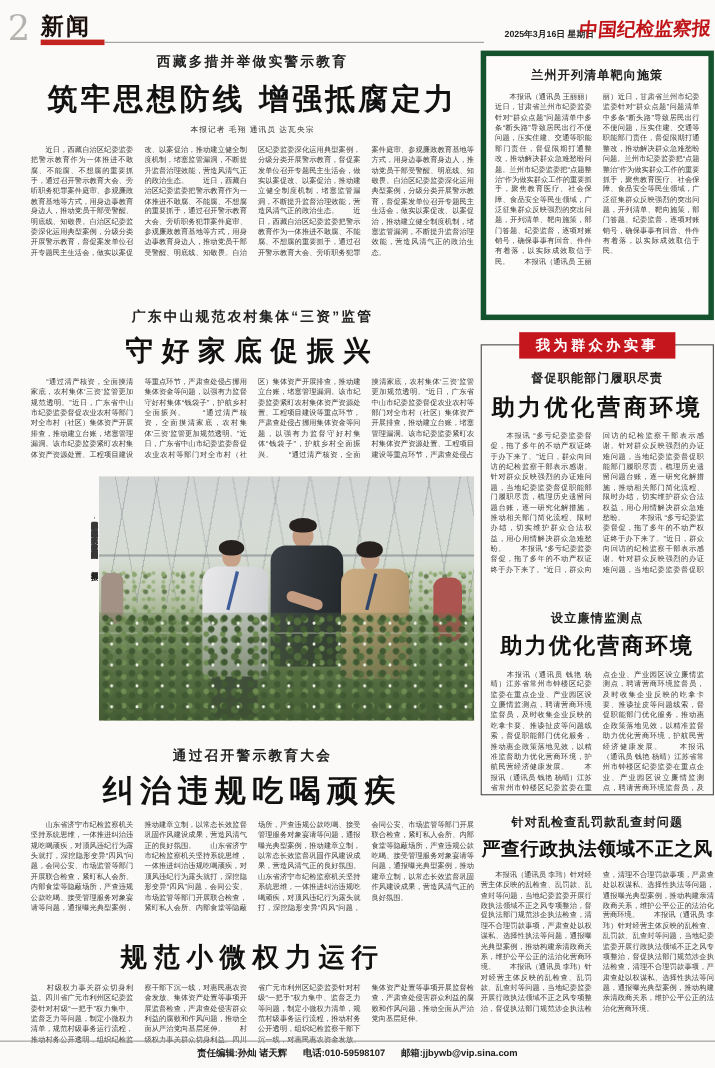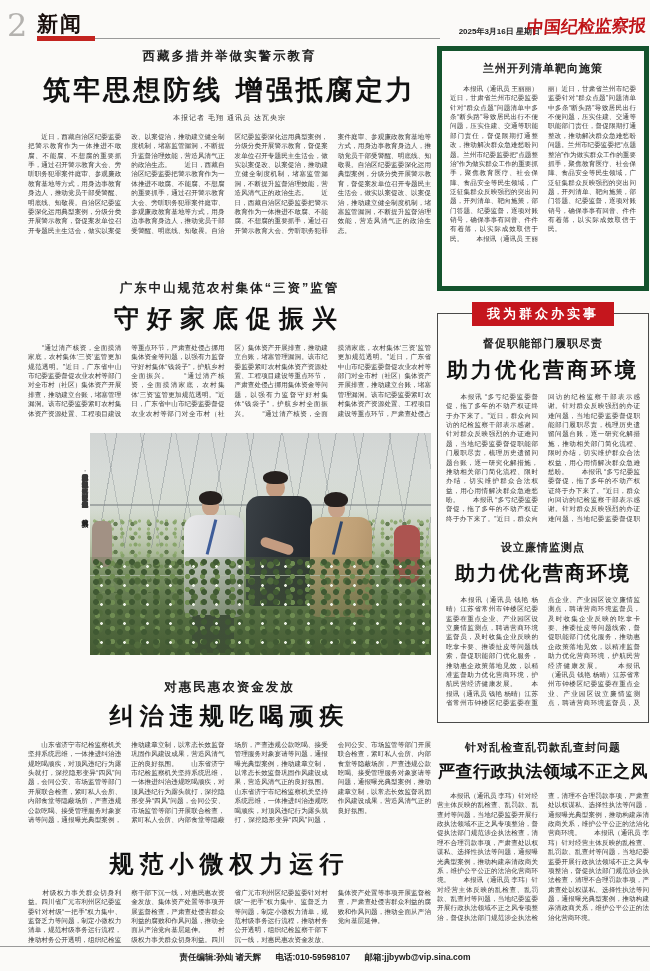--- a/index.html
+++ b/index.html
@@ -28,37 +28,37 @@
   .a1-head{font-size:27px;letter-spacing:3px;margin-top:7px;}
   .a1-body{column-count:4;height:137px;margin-top:9px;}
   .a2{margin-top:11px;}
   .a2-head{font-size:25px;letter-spacing:8px;margin-top:5px;}
   .a2-body{column-count:4;height:84px;margin-top:8px;}
   .photo-row{margin-top:6px;display:flex;}
   .caption{width:62px;height:200px;padding-top:36px;writing-mode:vertical-rl;
            font-size:6.6px;line-height:1.55;color:#3a3a3a;text-align:justify;}
   .photo-credit{margin-inline-start:10px;font-weight:bold;color:#222;}
   .a3{margin-top:10px;}
-  .a3-head{font-size:24px;letter-spacing:6px;margin-top:4px;}
+  .a3-head{font-size:28px;letter-spacing:6px;margin-top:4px;}
   .a3-body{column-count:4;height:97px;margin-top:8px;}
   .a4{margin-top:11px;}
   .a4-head{font-size:24px;letter-spacing:6px;margin-top:4px;}
   .a4-body{column-count:4;height:70px;margin-top:8px;}
   
   .rightcol{position:absolute;left:437px;top:46px;width:212px;}
   .redbox{border:5px solid #14532d;padding:10px 8px 6px;height:219px;background:#fdfcfb;}
   .rb-head{font-size:20px;letter-spacing:1px;margin-top:6px;}
   .rb-body{column-count:2;height:163px;margin-top:8px;}
   .shishi{position:relative;margin-top:22px;border:1px solid #4a4a4a;padding:22px 8px 8px;height:378px;}
   .banner{position:absolute;top:-12px;left:50%;transform:translateX(-50%);
           color:#fff;font-size:13px;font-weight:bold;letter-spacing:3px;
           padding:3px 15px;white-space:nowrap;}
   .sa-head{font-size:21px;letter-spacing:3px;margin-top:5px;}
   .sa-body{column-count:2;height:135px;margin-top:8px;}
-  .sb{margin-top:13px;}
+  .sb{margin-top:27px;}
   .sb-head{font-size:20px;letter-spacing:2px;margin-top:5px;}
   .sb-body{column-count:2;height:118px;margin-top:8px;}
   .zhifa{margin-top:17px;}
   .zf-head{font-size:17px;letter-spacing:0.5px;margin-top:5px;}
   .zf-body{column-count:2;height:148px;margin-top:8px;}
   
   .photo{position:relative;width:341px;height:222px;overflow:hidden;filter:saturate(.92);
          background:linear-gradient(#eceeea 0%,#e2e6e1 18%,#d6dcd2 34%,#bcc7ae 48%,#93a87c 62%,#6e8a55 80%,#5d7a47 100%);}
   .frame{position:absolute;inset:0;height:52%;
      background:
@@ -155,21 +155,21 @@
           <div class="lanyard" style="left:246px;top:88px;height:34px;background:#2e466e;"></div>
         </div>
 
         <div class="ppl torso" style="left:304px;top:92px;width:26px;height:58px;background:#b2524e;border-radius:9px;"></div>
         <div class="wire"></div>
         <div class="foliage-front"></div>
       </div>
     </div>
 
     <div class="a3">
-      <div class="kicker">对惠民惠农资金发放</div>
+      <div class="kicker">通过召开警示教育大会</div>
       <div class="headline a3-head">纠治违规吃喝顽疾</div>
       <div class="body-cols a3-body">　　山东省济宁市纪检监察机关坚持系统思维，一体推进纠治违规吃喝顽疾，对顶风违纪行为露头就打，深挖隐形变异“四风”问题，会同公安、市场监管等部门开展联合检查，紧盯私人会所、内部食堂等隐蔽场所，严查违规公款吃喝、接受管理服务对象宴请等问题，通报曝光典型案例，推动建章立制，以常态长效监督巩固作风建设成果，营造风清气正的良好氛围。　　山东省济宁市纪检监察机关坚持系统思维，一体推进纠治违规吃喝顽疾，对顶风违纪行为露头就打，深挖隐形变异“四风”问题，会同公安、市场监管等部门开展联合检查，紧盯私人会所、内部食堂等隐蔽场所，严查违规公款吃喝、接受管理服务对象宴请等问题，通报曝光典型案例，推动建章立制，以常态长效监督巩固作风建设成果，营造风清气正的良好氛围。　　山东省济宁市纪检监察机关坚持系统思维，一体推进纠治违规吃喝顽疾，对顶风违纪行为露头就打，深挖隐形变异“四风”问题，会同公安、市场监管等部门开展联合检查，紧盯私人会所、内部食堂等隐蔽场所，严查违规公款吃喝、接受管理服务对象宴请等问题，通报曝光典型案例，推动建章立制，以常态长效监督巩固作风建设成果，营造风清气正的良好氛围。</div>
     </div>
 
     <div class="a4">
       <div class="headline a4-head">规范小微权力运行</div>
       <div class="body-cols a4-body">　　村级权力事关群众切身利益。四川省广元市利州区纪委监委针对村级“一把手”权力集中、监督乏力等问题，制定小微权力清单，规范村级事务运行流程，推动村务公开透明，组织纪检监察干部下沉一线，对惠民惠农资金发放、集体资产处置等事项开展监督检查，严肃查处侵害群众利益的腐败和作风问题，推动全面从严治党向基层延伸。　　村级权力事关群众切身利益。四川省广元市利州区纪委监委针对村级“一把手”权力集中、监督乏力等问题，制定小微权力清单，规范村级事务运行流程，推动村务公开透明，组织纪检监察干部下沉一线，对惠民惠农资金发放、集体资产处置等事项开展监督检查，严肃查处侵害群众利益的腐败和作风问题，推动全面从严治党向基层延伸。</div>
     </div>
   </div>
 

